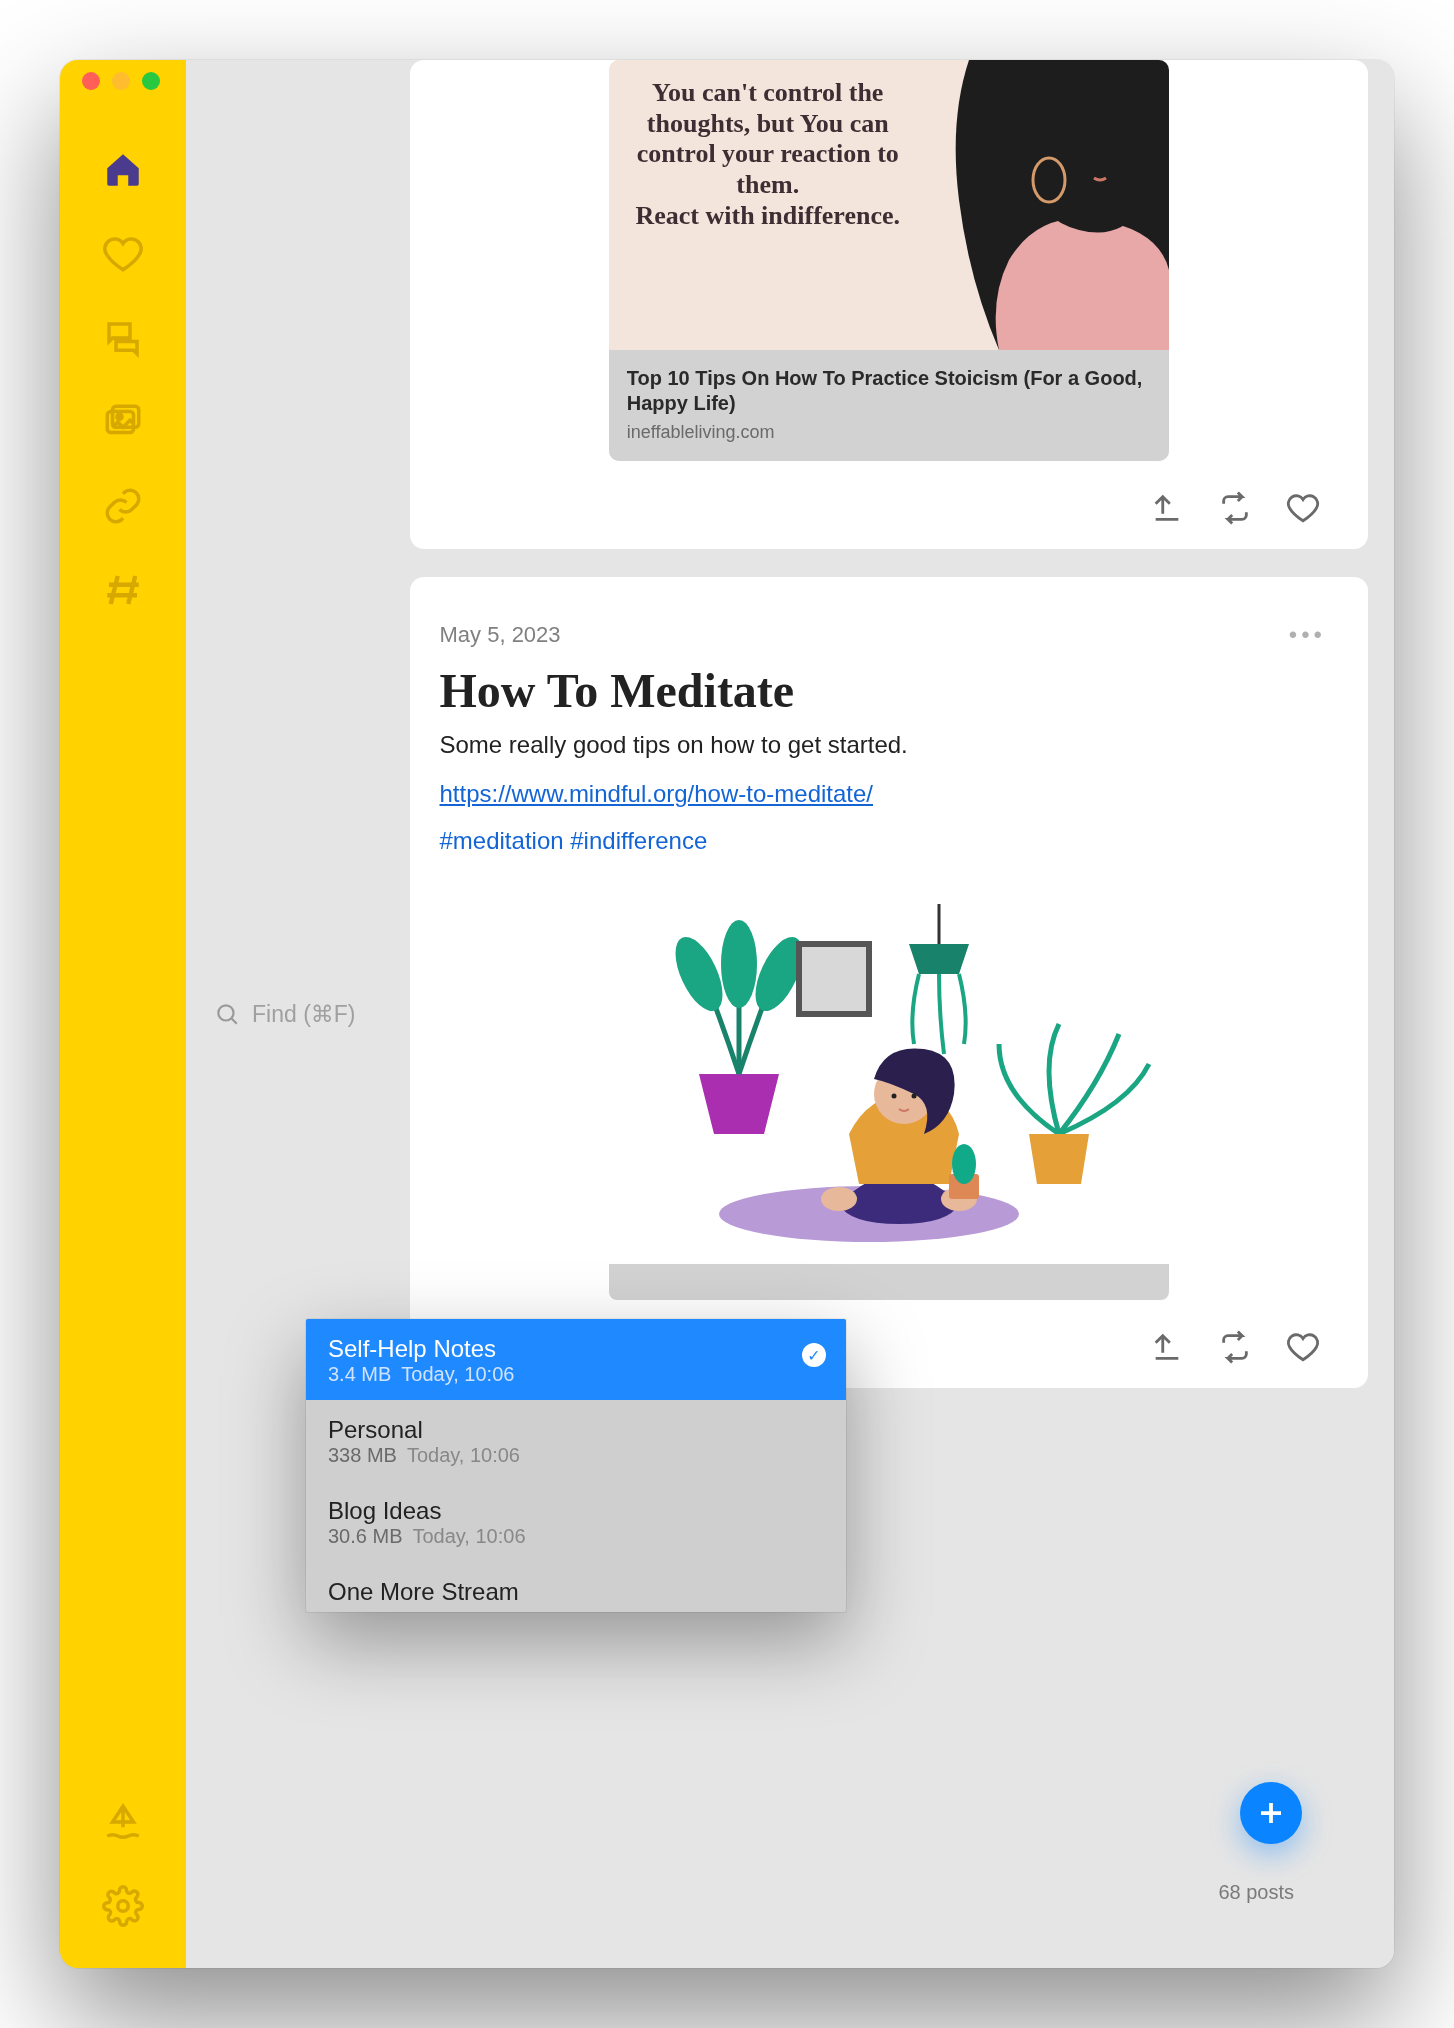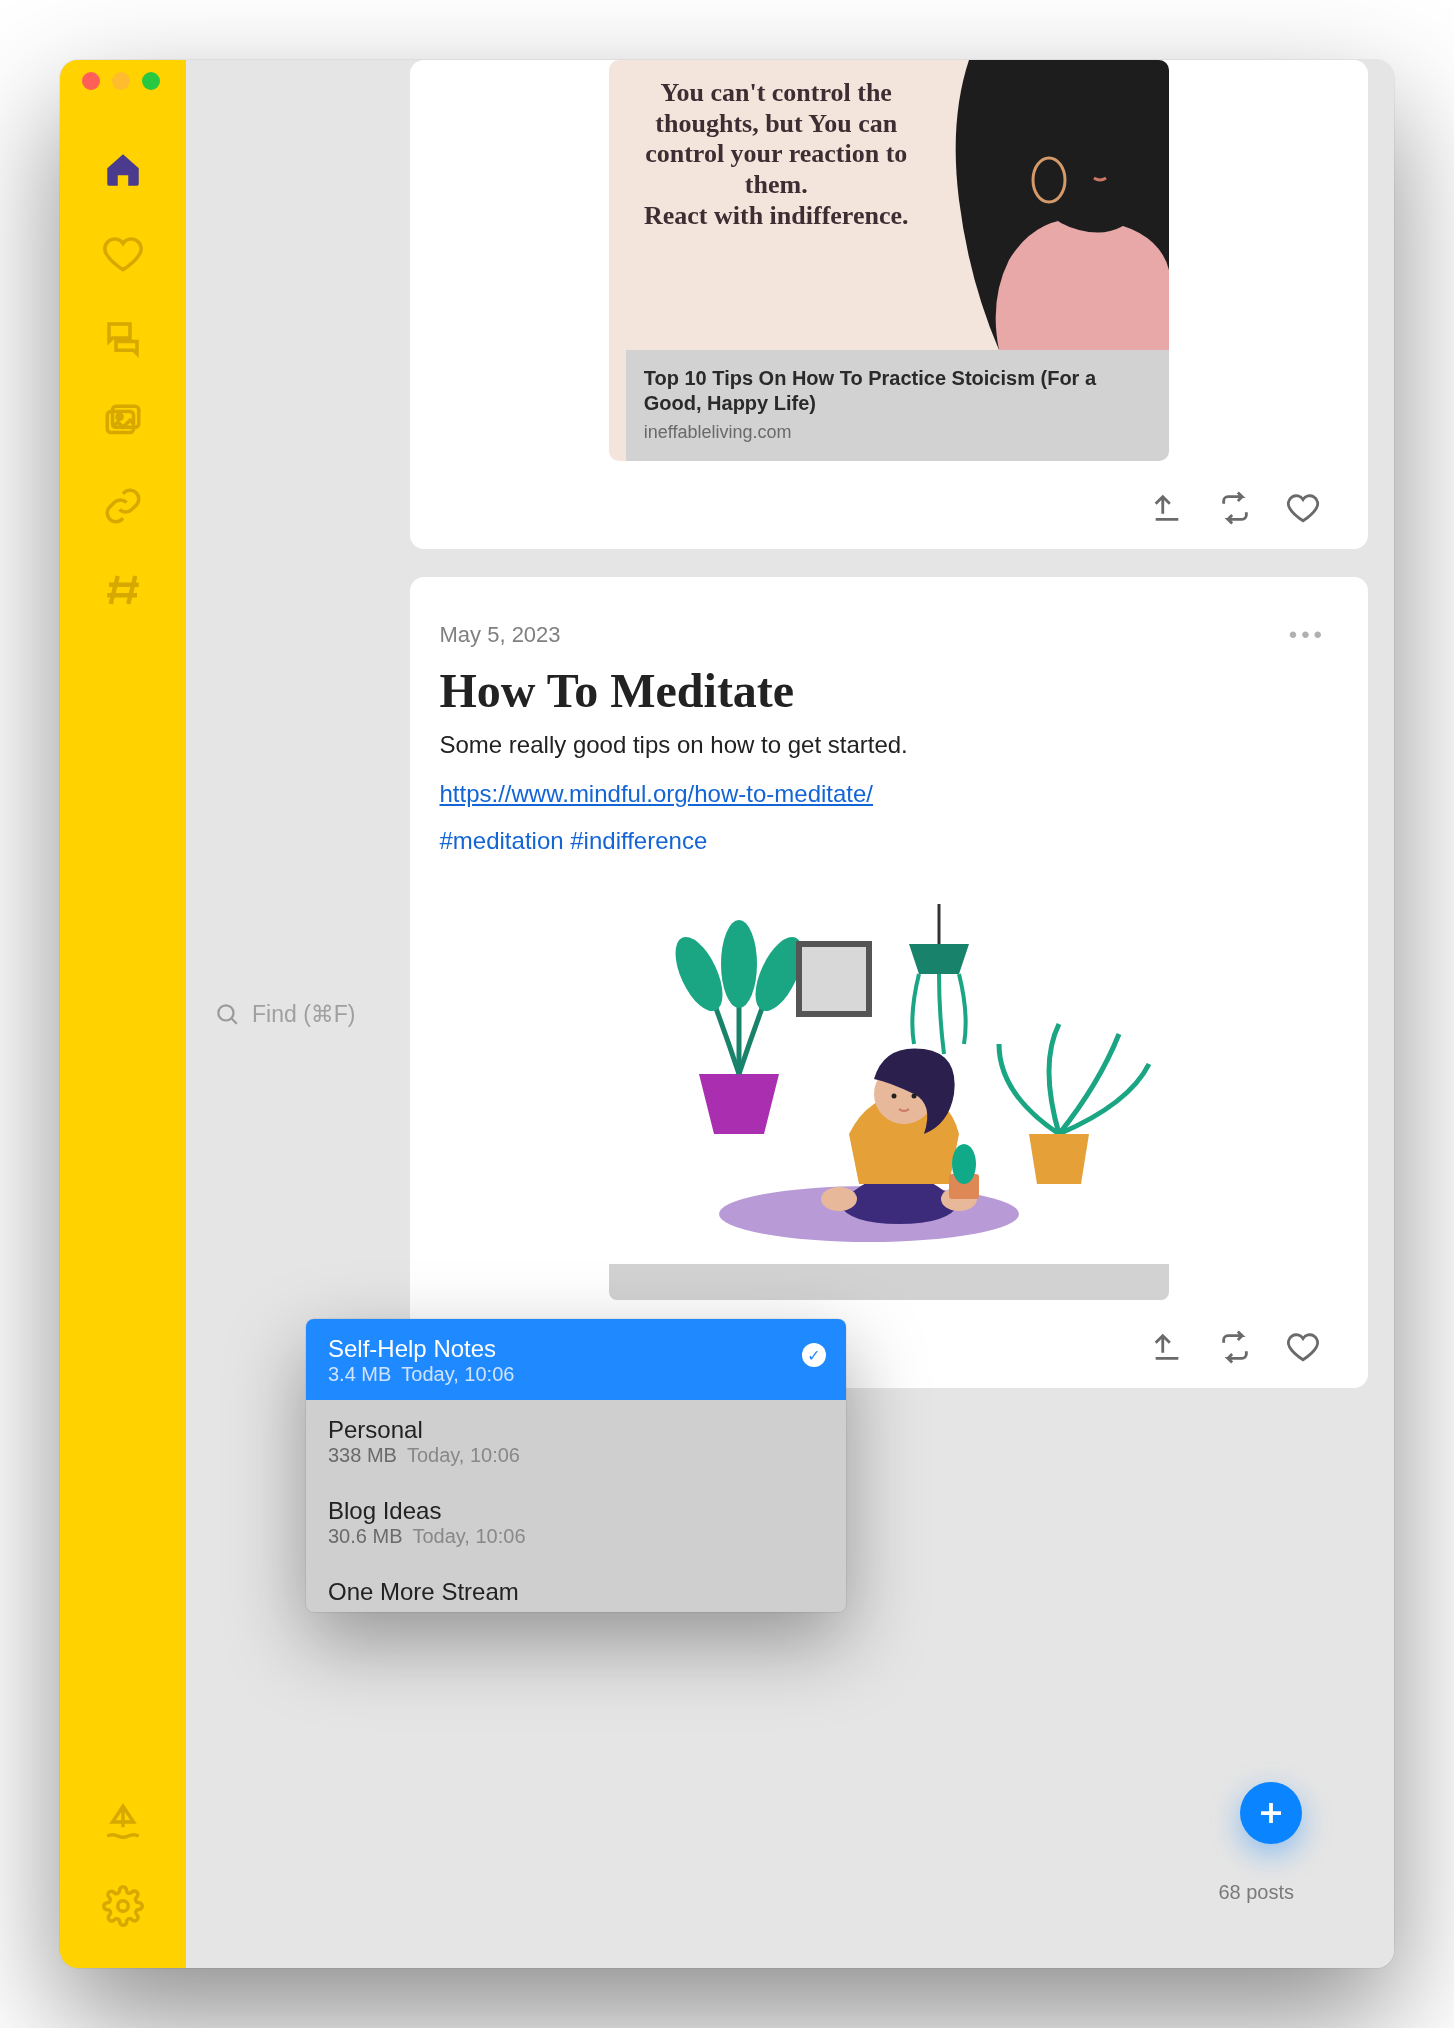--- a/index.html
+++ b/index.html
@@ -84,21 +84,20 @@
   margin-bottom: 28px;
   padding-bottom: 20px;
 }
 .link-preview {
   margin: 0 auto;
   width: 560px;
   background:#f4e5dc;
   border-radius: 10px;
   overflow:hidden;
   position:relative;
-  padding-left:17px;
 }
 .lp-top{
   height:290px;
   background:#f4e5dc;
   display:flex; align-items:flex-start;
   position:relative;
 }
 .quote{
   flex:1;
   padding:18px 10px 10px 18px;
@@ -154,21 +153,21 @@
   background:#d2d2d2;
   height:36px;
   border-radius:0 0 8px 8px;
 }
 .popover{
   position:absolute;
   left:246px;
   top:1259px;
   width:540px;
   background:#cfcfcf;
-  border-radius:8px;
+  border-radius:2px;
   box-shadow: 0 30px 80px rgba(0,0,0,.35), 0 0 0 1px rgba(0,0,0,.06);
   overflow:hidden;
 }
 .popover::before{
   content:"";
   position:absolute;
   left:-18px; top:290px;
   border:14px solid transparent;
   border-right-color:#cfcfcf;
 }

